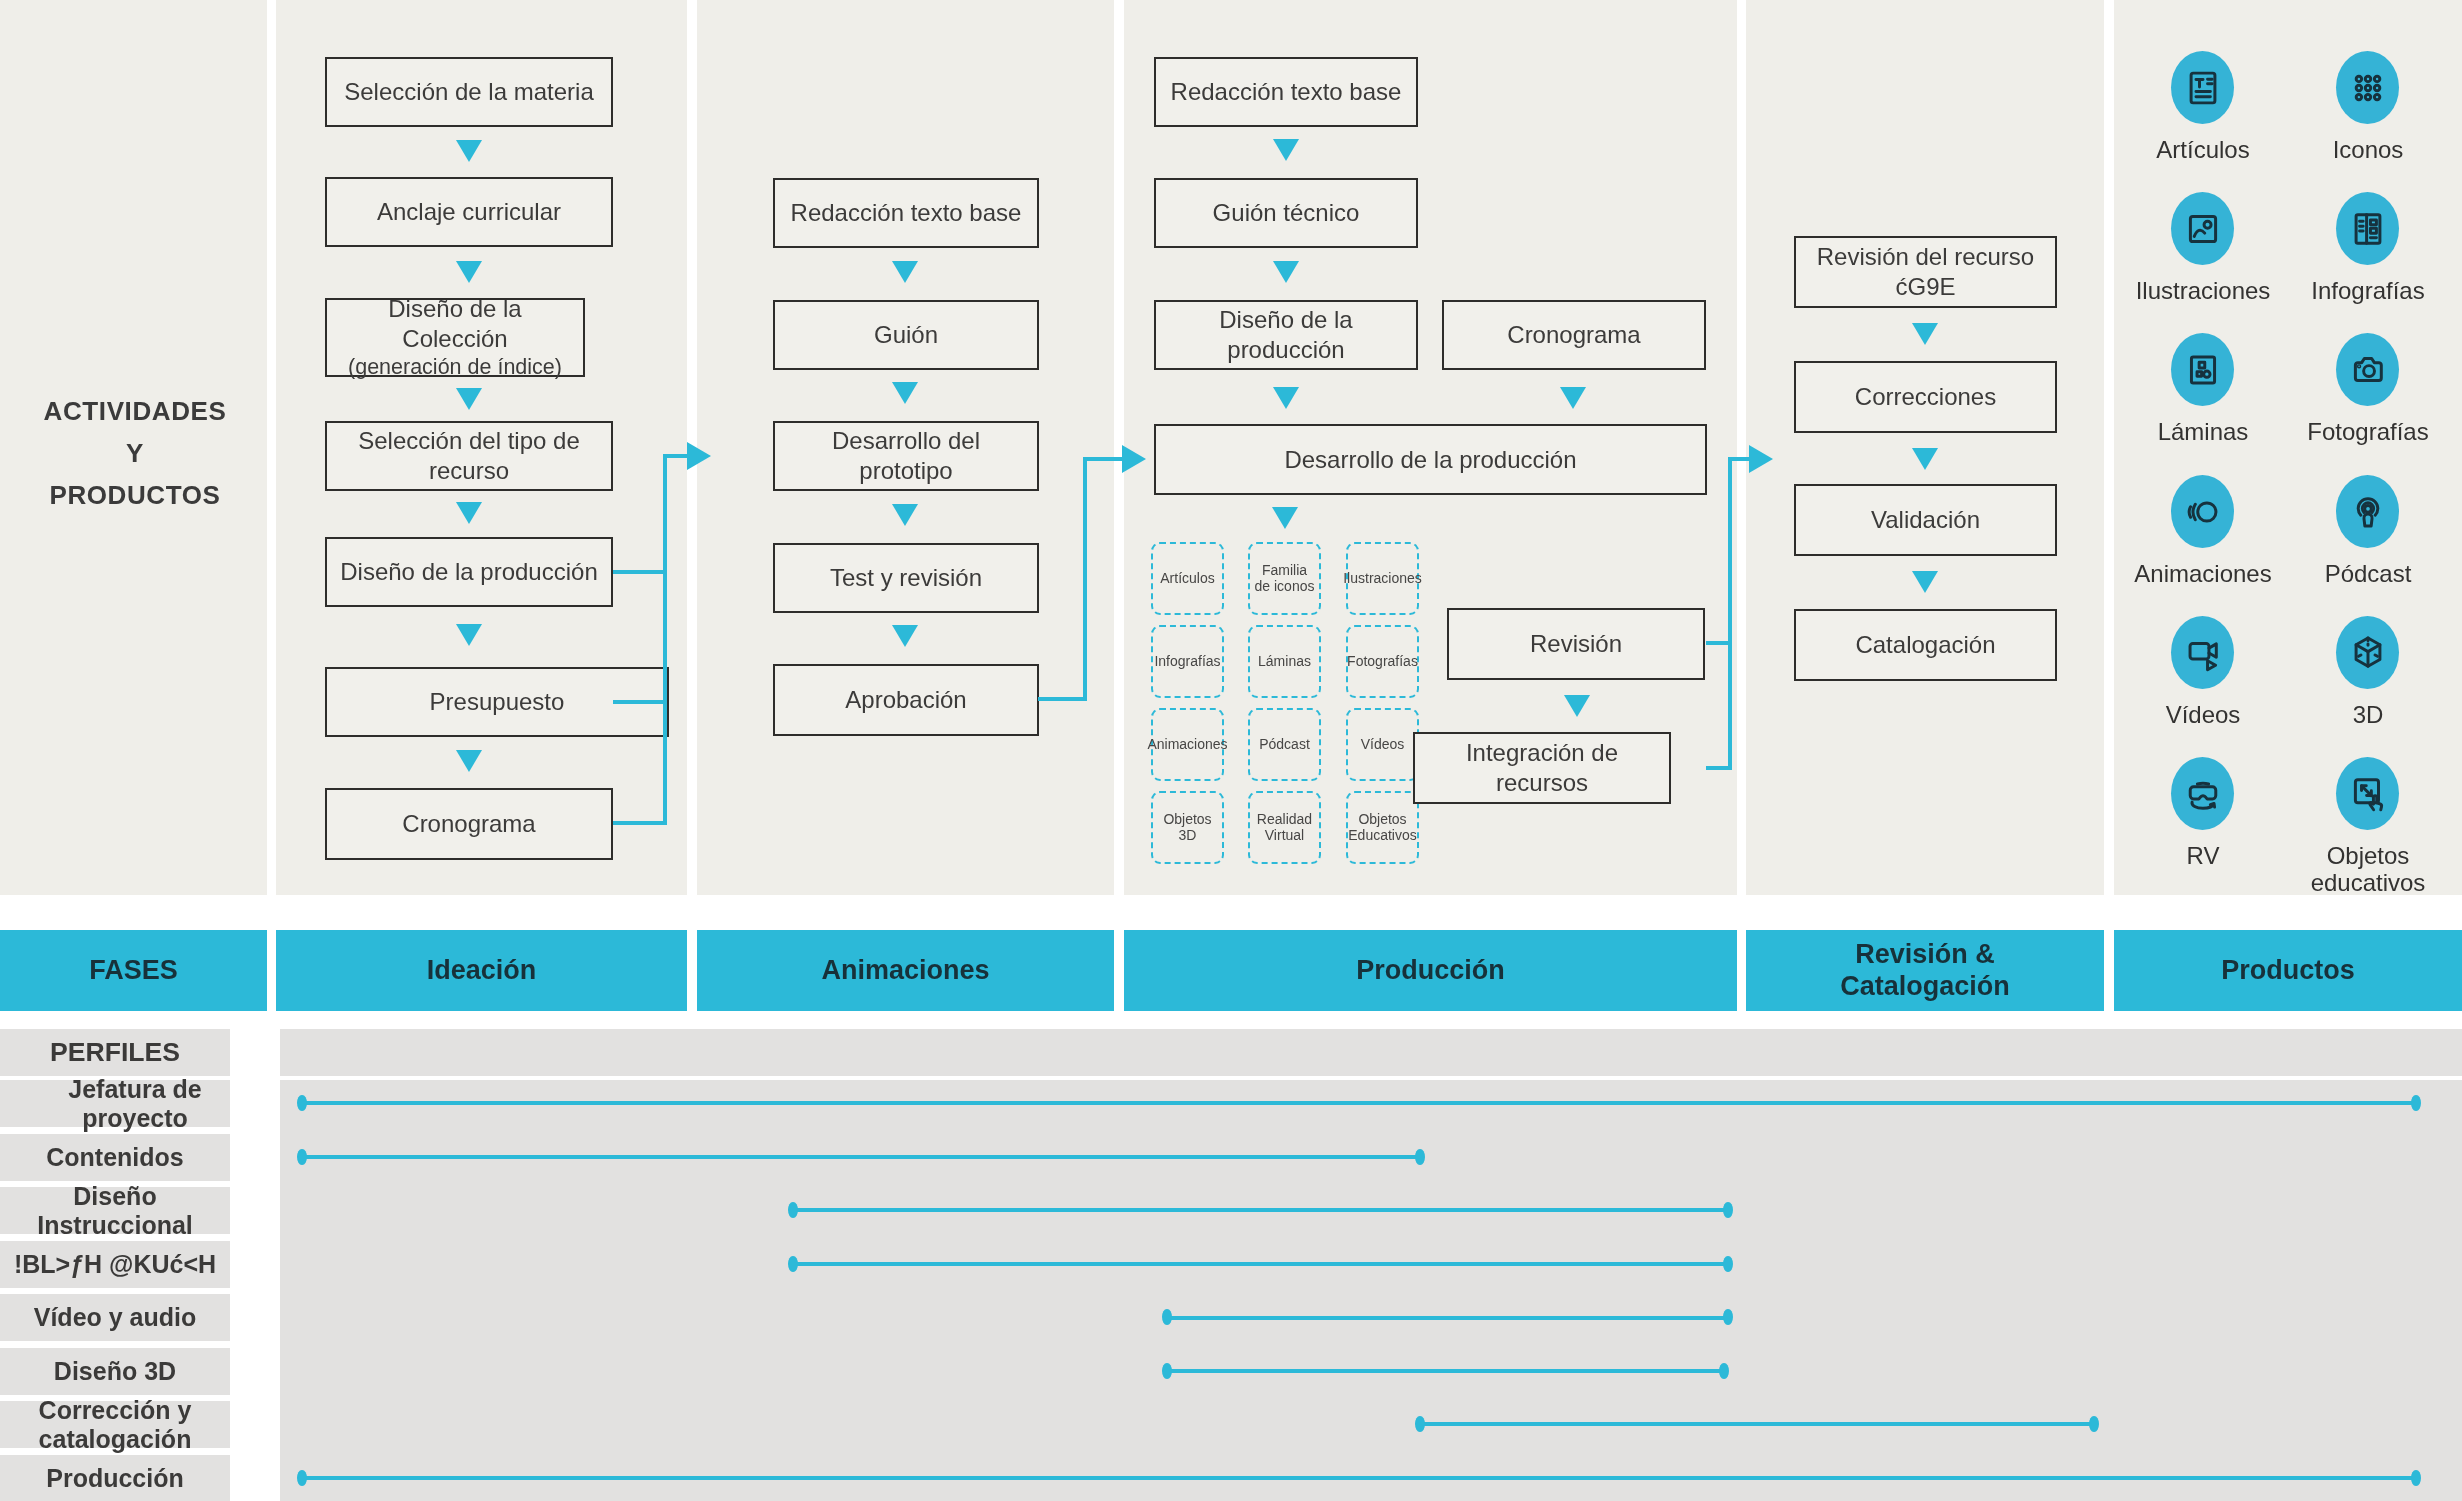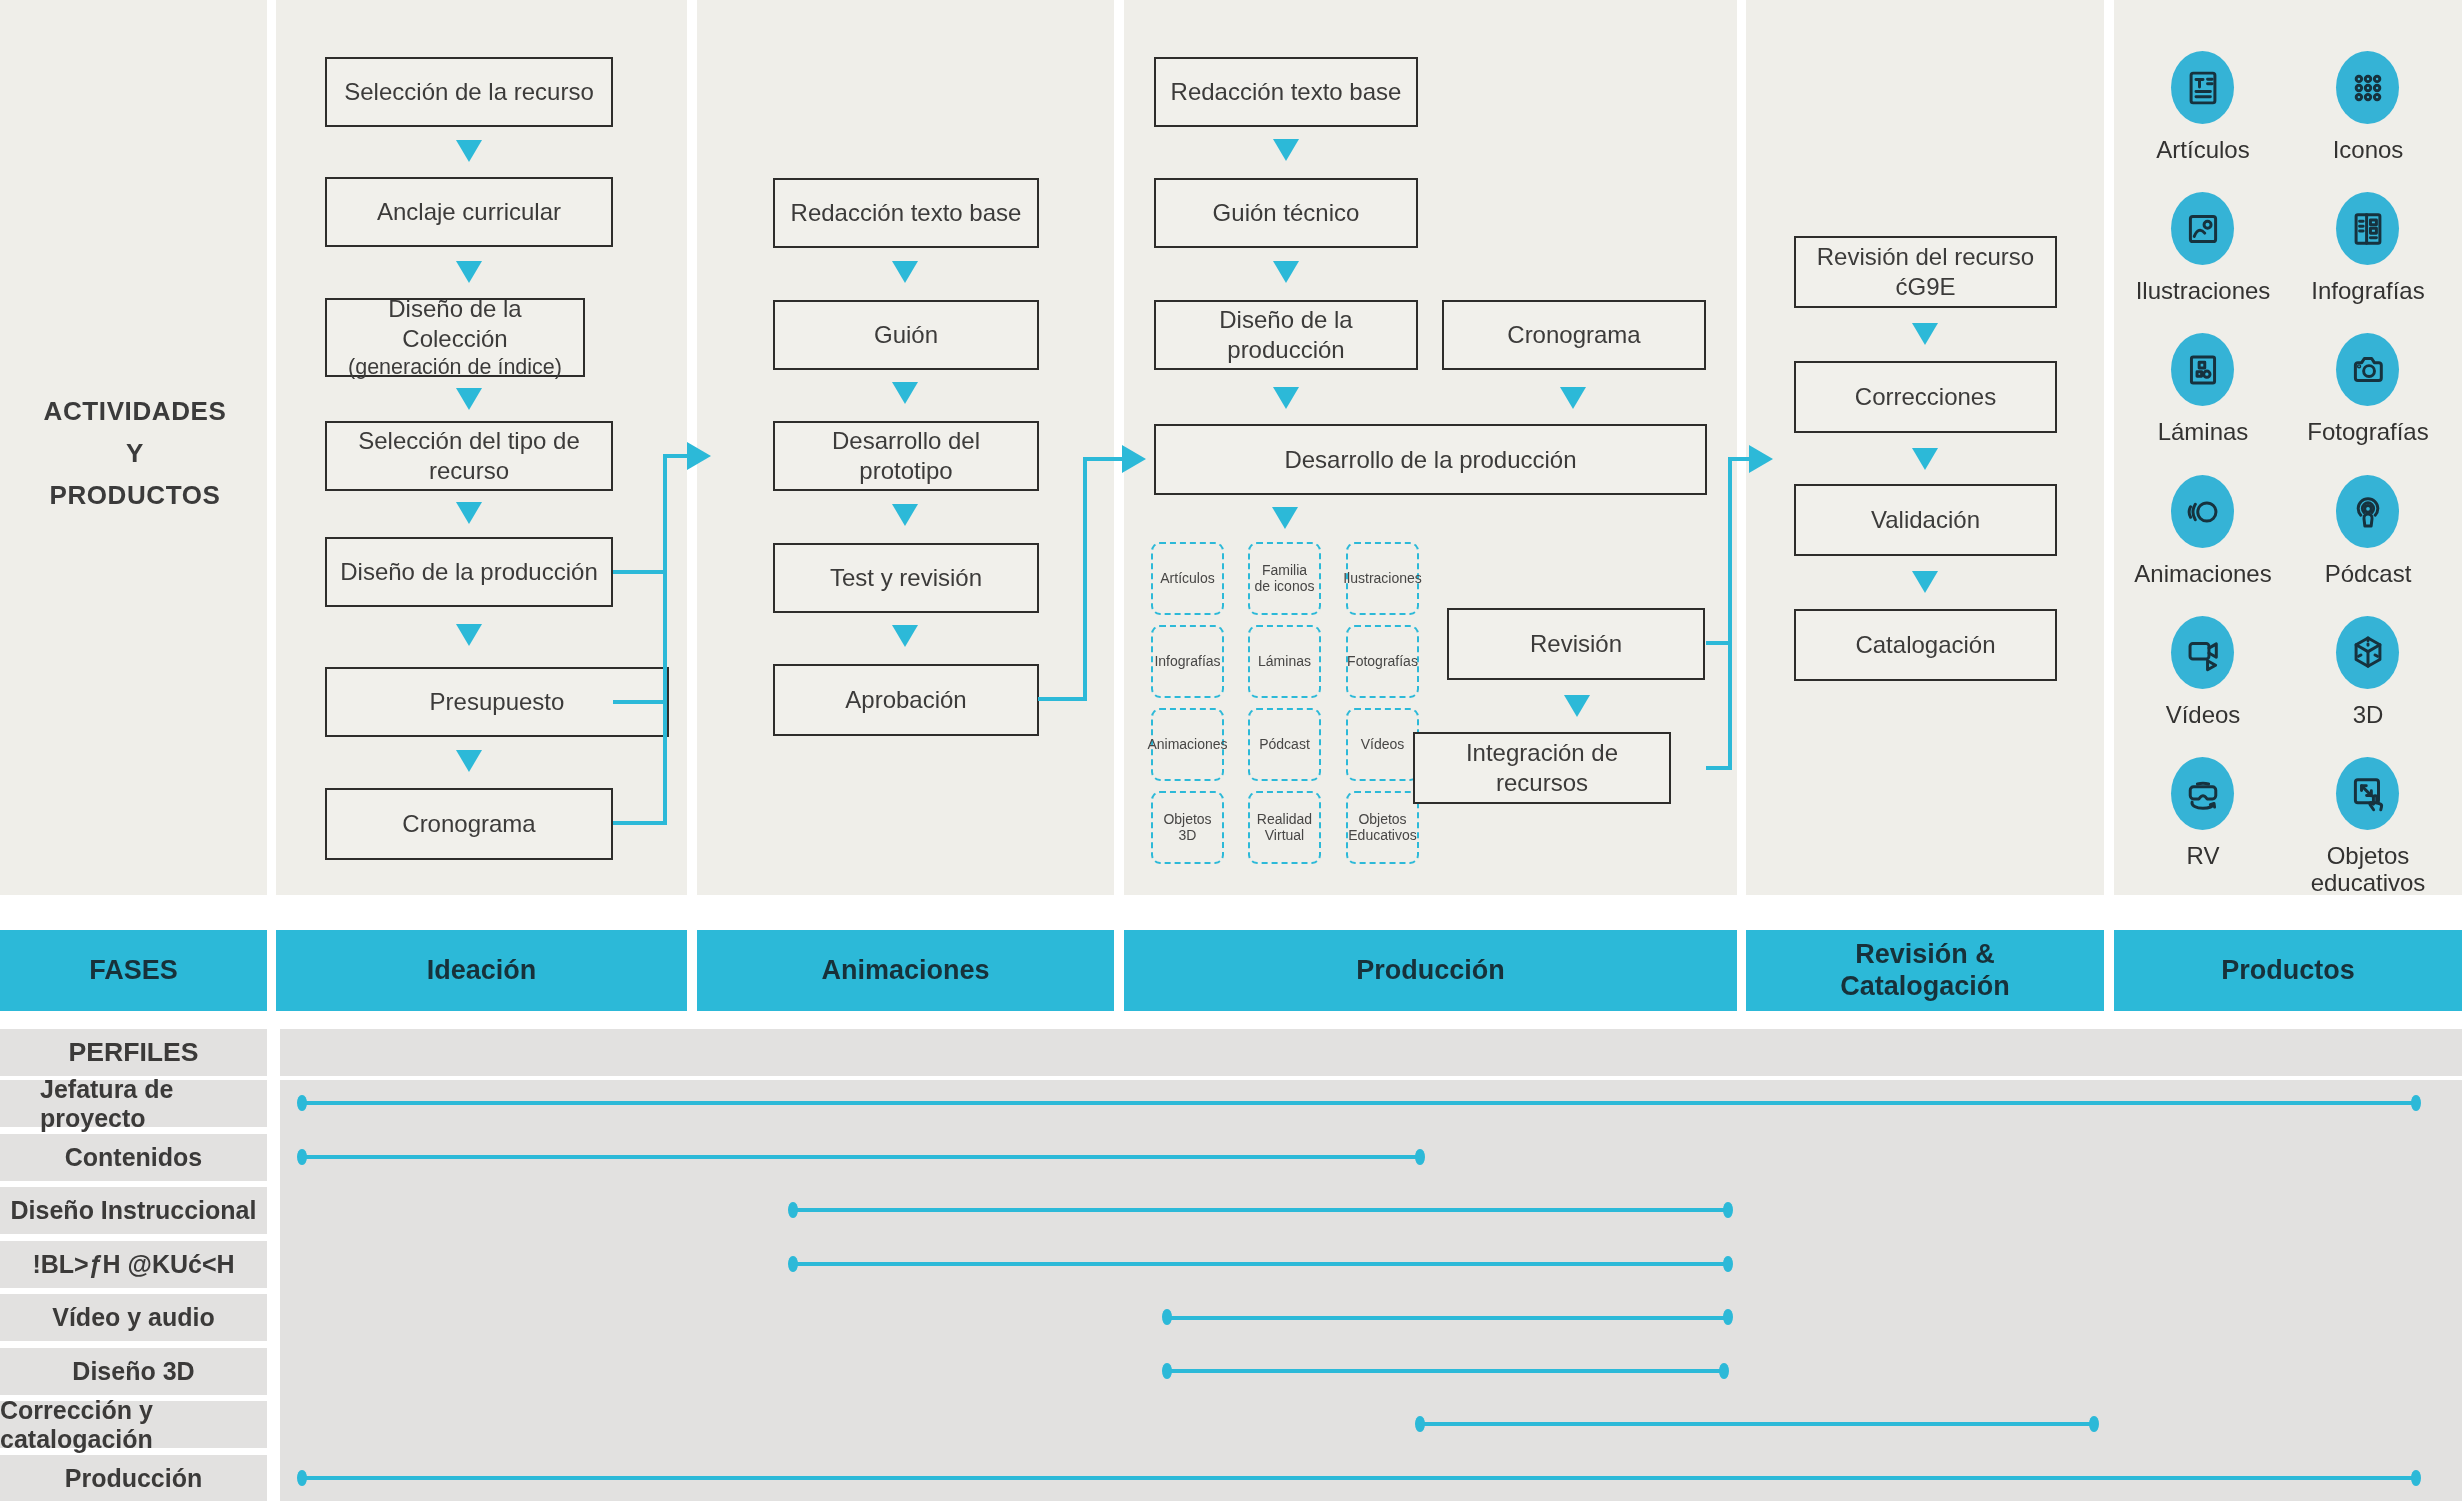--- a/index.html
+++ b/index.html
@@ -17,22 +17,22 @@
     border-left:13px solid transparent; border-right:13px solid transparent; border-top:22.6px solid var(--accent); }
   .arrow-right { position:absolute; width:0; height:0;
     border-top:14px solid transparent; border-bottom:14px solid transparent; border-left:24px solid var(--accent); }
   .cline { position:absolute; background:var(--accent); }
   .dashed-cell { position:absolute; width:73px; height:73px; border:2.3px dashed var(--accent); border-radius:9px;
     display:flex; align-items:center; justify-content:center; text-align:center;
     font-size:14px; color:#474645; font-weight:500; line-height:1.12; padding:2.3px; }
   .phase-seg { position:absolute; top:930px; height:81px; background:var(--accent);
     display:flex; align-items:center; justify-content:center; text-align:center;
     color:#17313a; font-weight:700; font-size:27px; line-height:1.15; white-space:pre-line; }
-  .prow { position:absolute; left:0; width:267px; height:47px; background:var(--gray);
-    display:flex; align-items:center; justify-content:center; 
+  .prow { position:absolute; left:0; width:230px; height:47px; background:var(--gray);
+    display:flex; align-items:center; justify-content:center; text-align:center;
     font-size:25px; font-weight:600; color:#3b3a39; }
   .prow.header { font-weight:700; font-size:26.6px; }
   .gantt-band { position:absolute; left:280px; width:2183px; background:var(--gray); }
   .gline { position:absolute; height:4px; border-radius:1.7px; background:var(--accent); }
   .gdot { position:absolute; width:9.6px; height:16px; border-radius:50%; background:var(--accent); }
   .picon { position:absolute; width:63px; height:73px; border-radius:50%; background:#35b3d6;
     display:flex; align-items:center; justify-content:center; }
   .picon svg { width:42px; height:42px; }
   .plabel { position:absolute; width:170px; text-align:center; font-size:24px; font-weight:500;
     color:#333231; line-height:1.12; }
@@ -47,21 +47,21 @@
   <div class="panel" style="left:697px; width:417px;"></div>
   <div class="panel" style="left:1124px; width:613px;"></div>
   <div class="panel" style="left:1746px; width:358px;"></div>
   <div class="panel" style="left:2114px; width:348px;"></div>
 
   <div class="side-title">ACTIVIDADES
 Y
 PRODUCTOS</div>
 
   <div id="col-ideacion">
-      <div class="flow-box" style="left: 325px; top: 57px; width: 288px; height: 70px;"><span>Selección de la recurso</span></div>
+      <div class="flow-box" style="left: 325px; top: 57px; width: 288px; height: 70px;"><span>Selección de la materia</span></div>
       <div class="flow-box" style="left: 325px; top: 177px; width: 288px; height: 70px;"><span>Anclaje curricular</span></div>
       <div class="flow-box" style="left: 325px; top: 298px; width: 260px; height: 79px;"><span>Diseño de la Colección</span><span class="sub">(generación de índice)</span></div>
       <div class="flow-box" style="left: 325px; top: 421px; width: 288px; height: 70px;"><span>Selección del tipo de recurso</span></div>
       <div class="flow-box" style="left: 325px; top: 537px; width: 288px; height: 70px;"><span>Diseño de la producción</span></div>
       <div class="flow-box" style="left: 325px; top: 667px; width: 344px; height: 70px;"><span>Presupuesto</span></div>
       <div class="flow-box" style="left: 325px; top: 788px; width: 288px; height: 72px;"><span>Cronograma</span></div>
       <div class="arrow-down" style="left: 456px; top: 140px;"></div>
       <div class="arrow-down" style="left: 456px; top: 261px;"></div>
       <div class="arrow-down" style="left: 456px; top: 388px;"></div>
       <div class="arrow-down" style="left: 456px; top: 502px;"></div>

